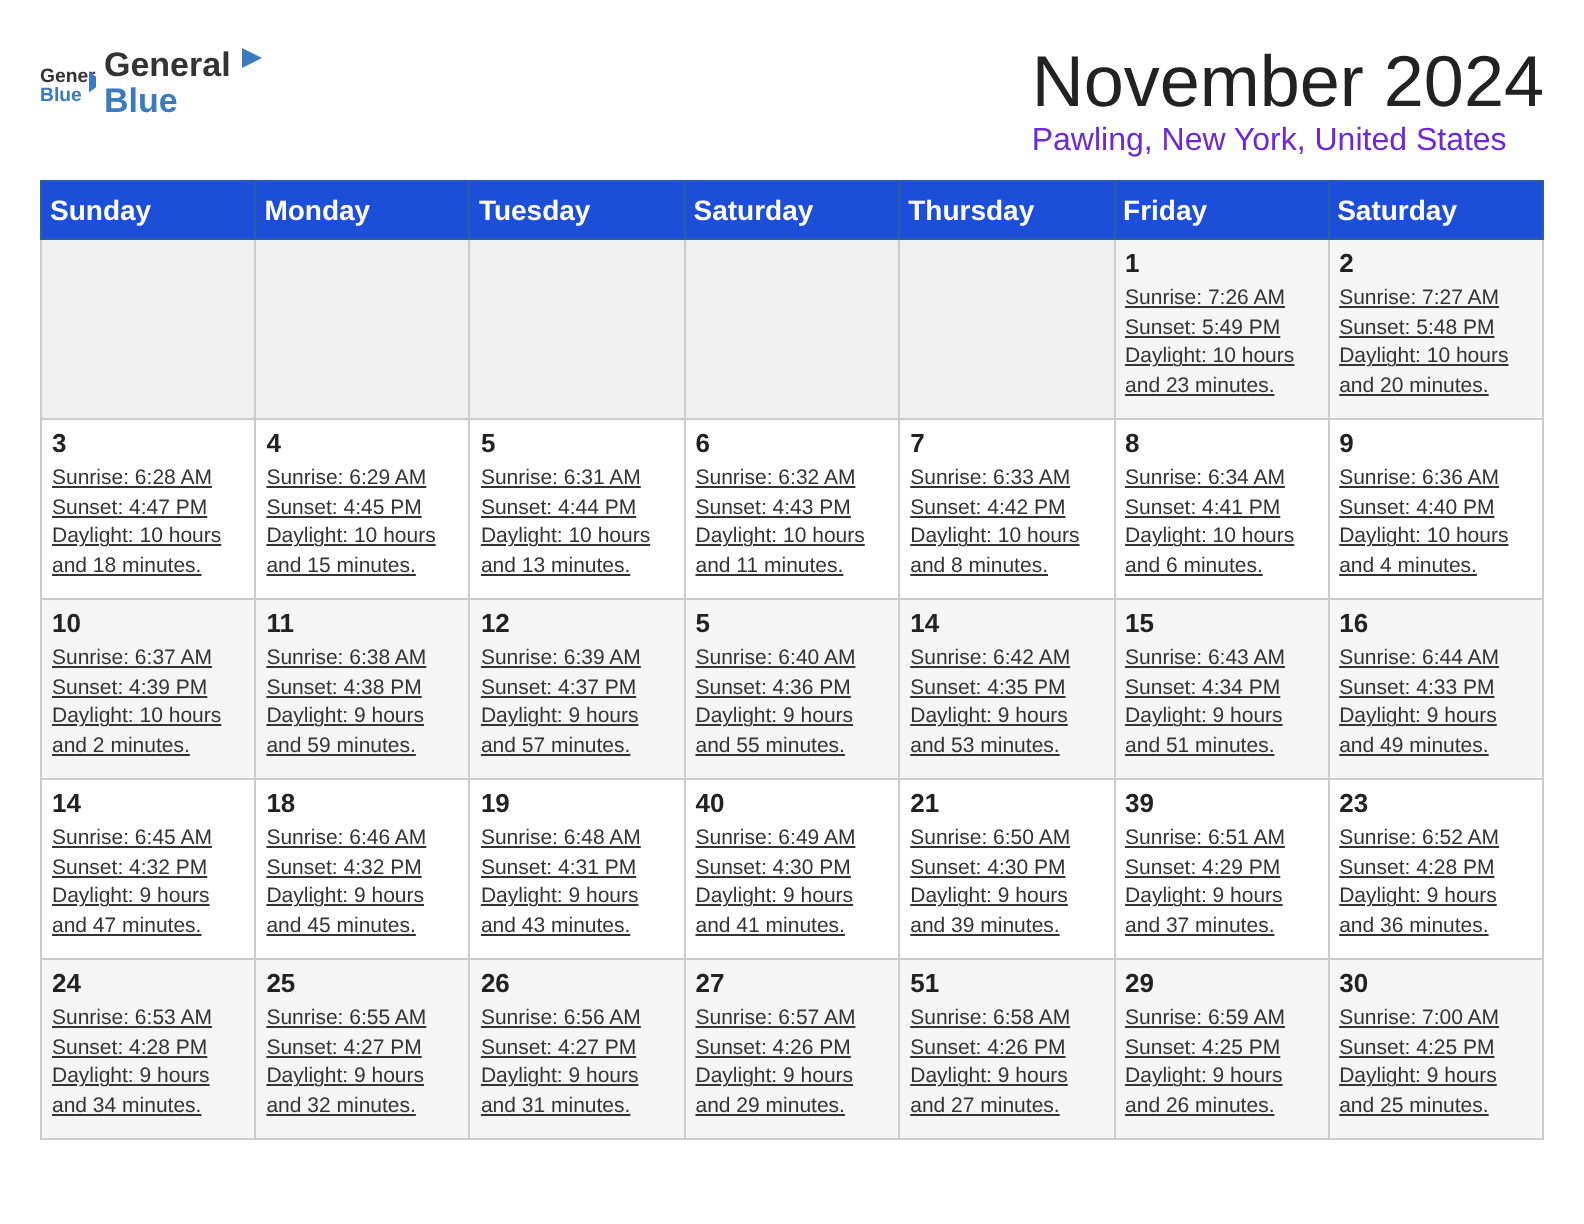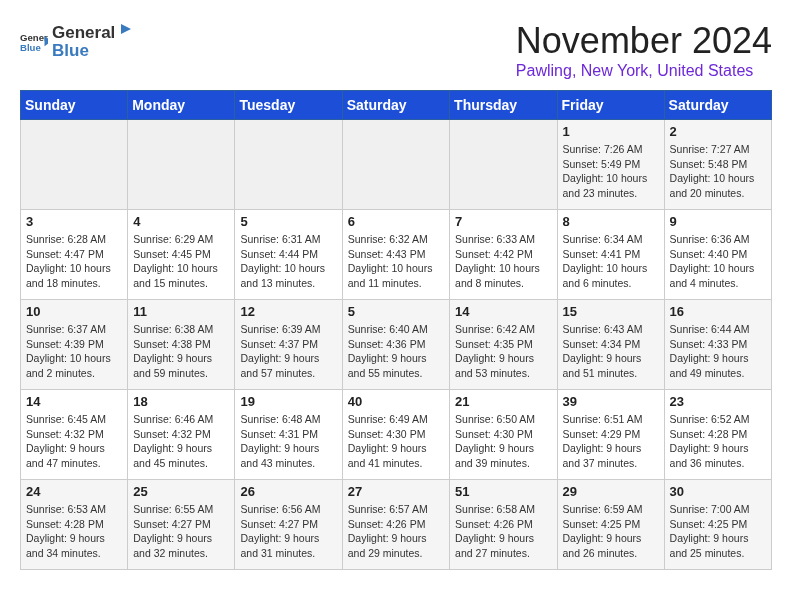--- a/index.html
+++ b/index.html
@@ -74,20 +74,21 @@
     .day-number {
       font-weight: bold;
       font-size: 13px;
       margin-bottom: 3px;
       color: #222;
     }
     .day-info {
       color: #333;
       line-height: 1.4;
       font-size: 10.5px;
+      text-decoration: underline;
     }
   </style>
 </head>
 <body>
 
 <div class="header-section">
   <div class="logo">
     <svg class="logo-icon" viewBox="0 0 32 32">
       <rect x="0" y="0" width="32" height="32" fill="none"></rect>
       <text x="0" y="16" font-size="11" fill="#333" font-weight="bold">General</text>

